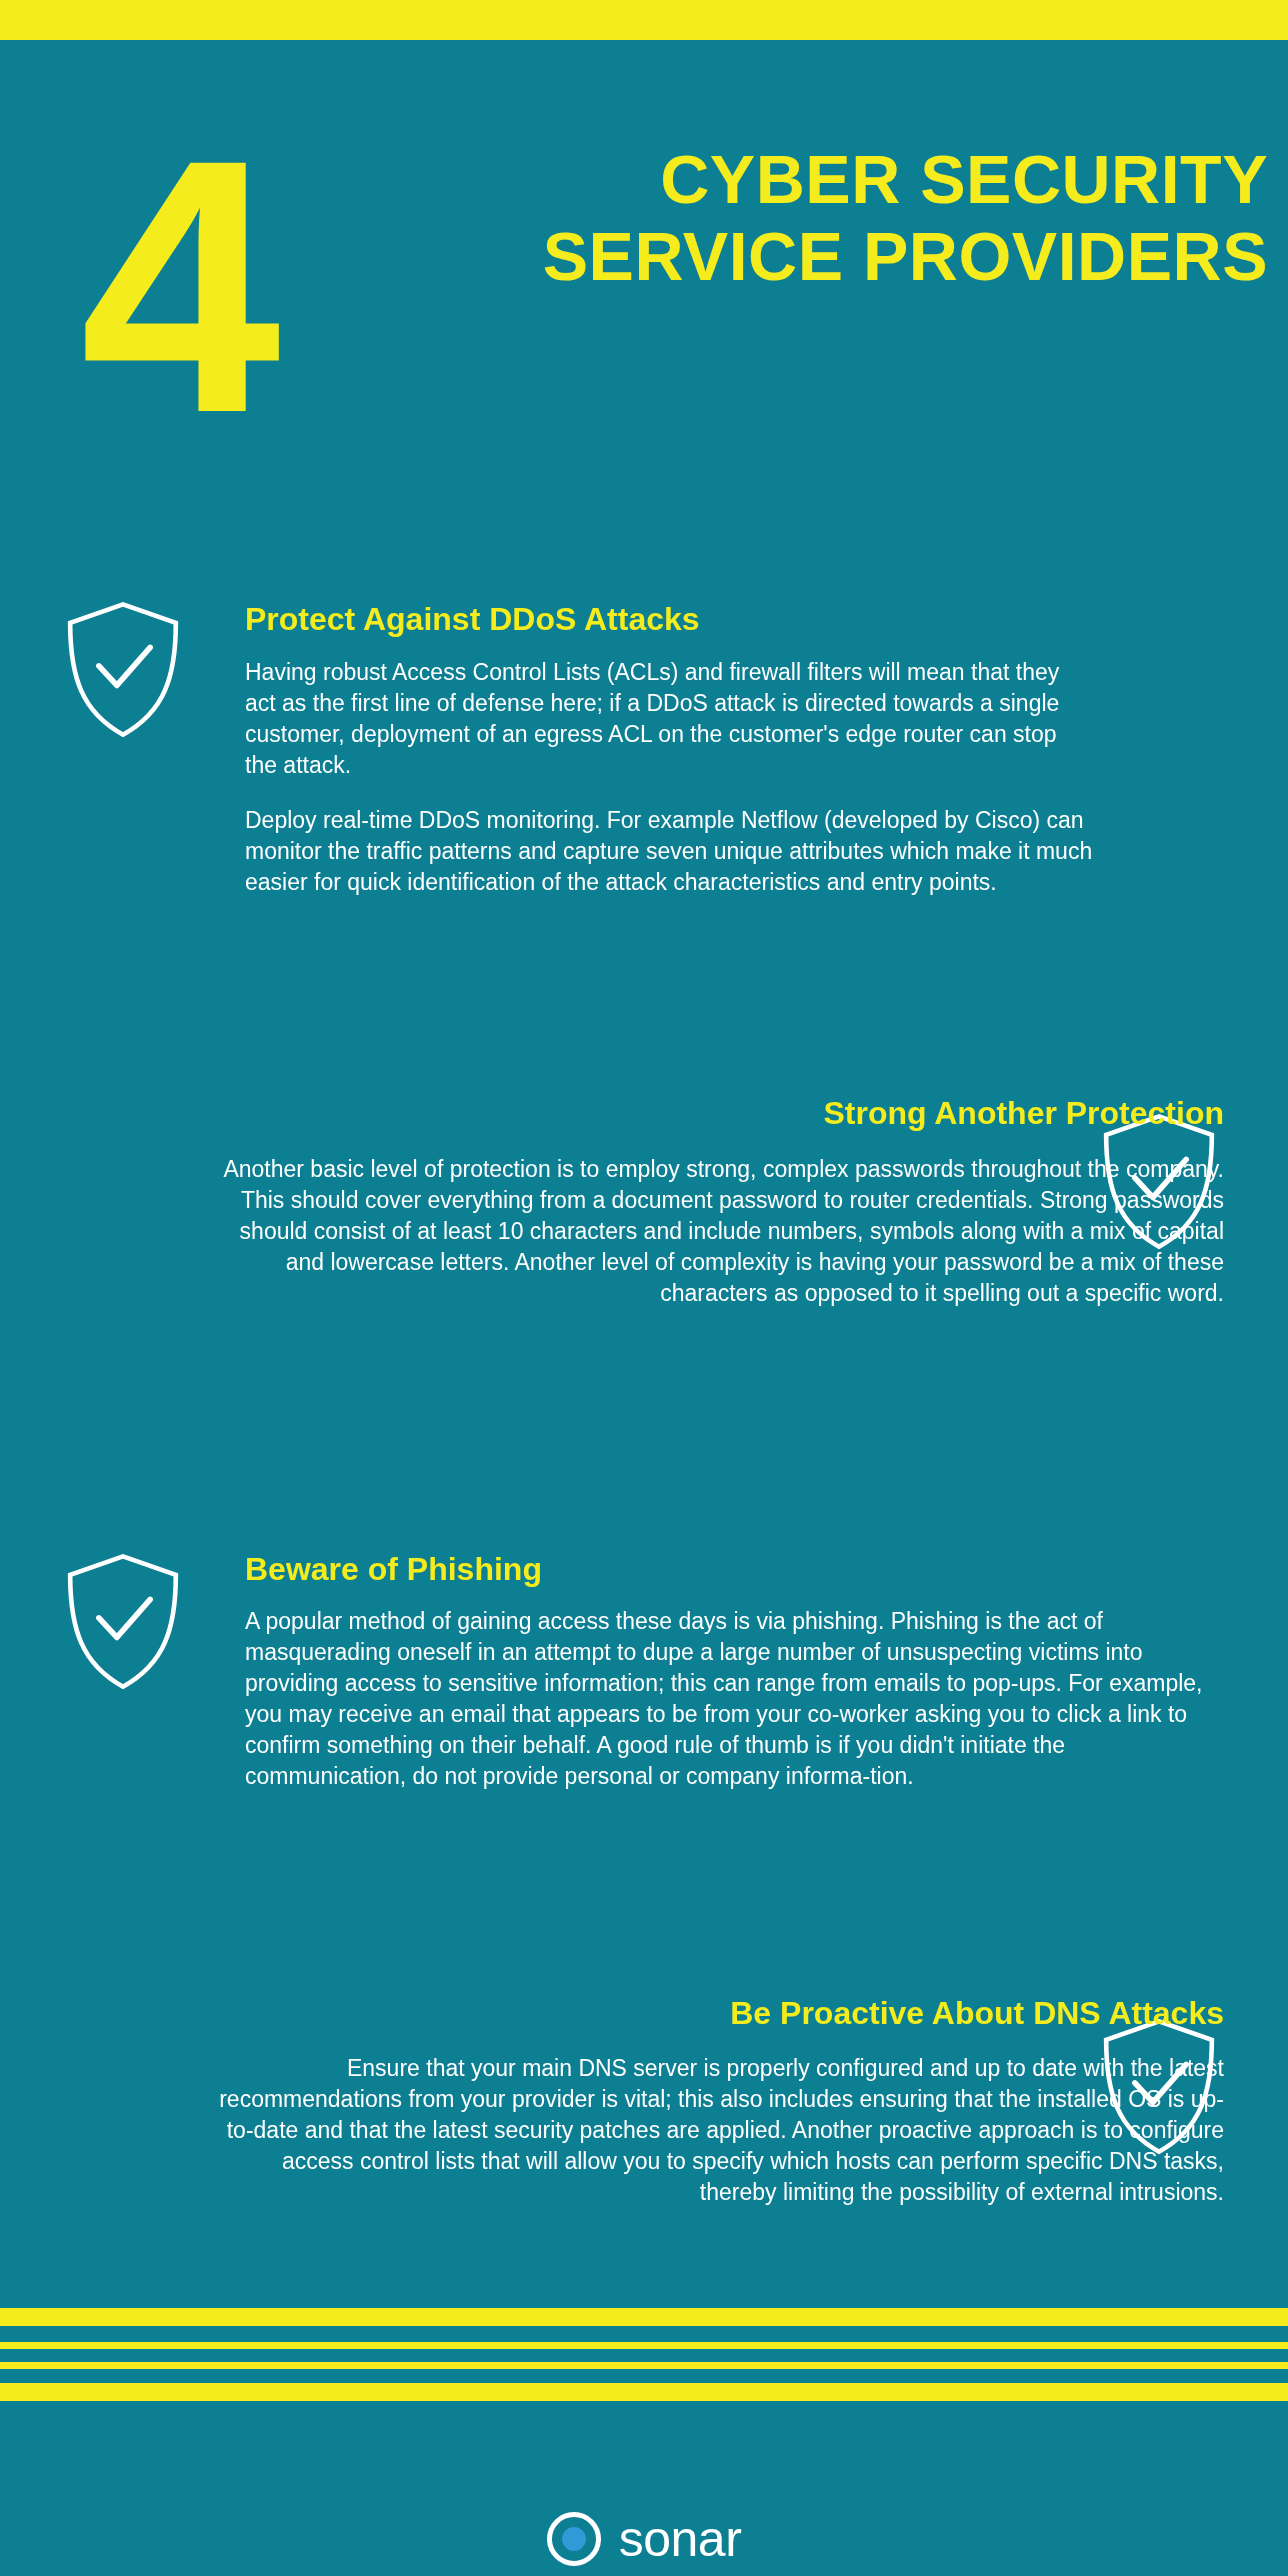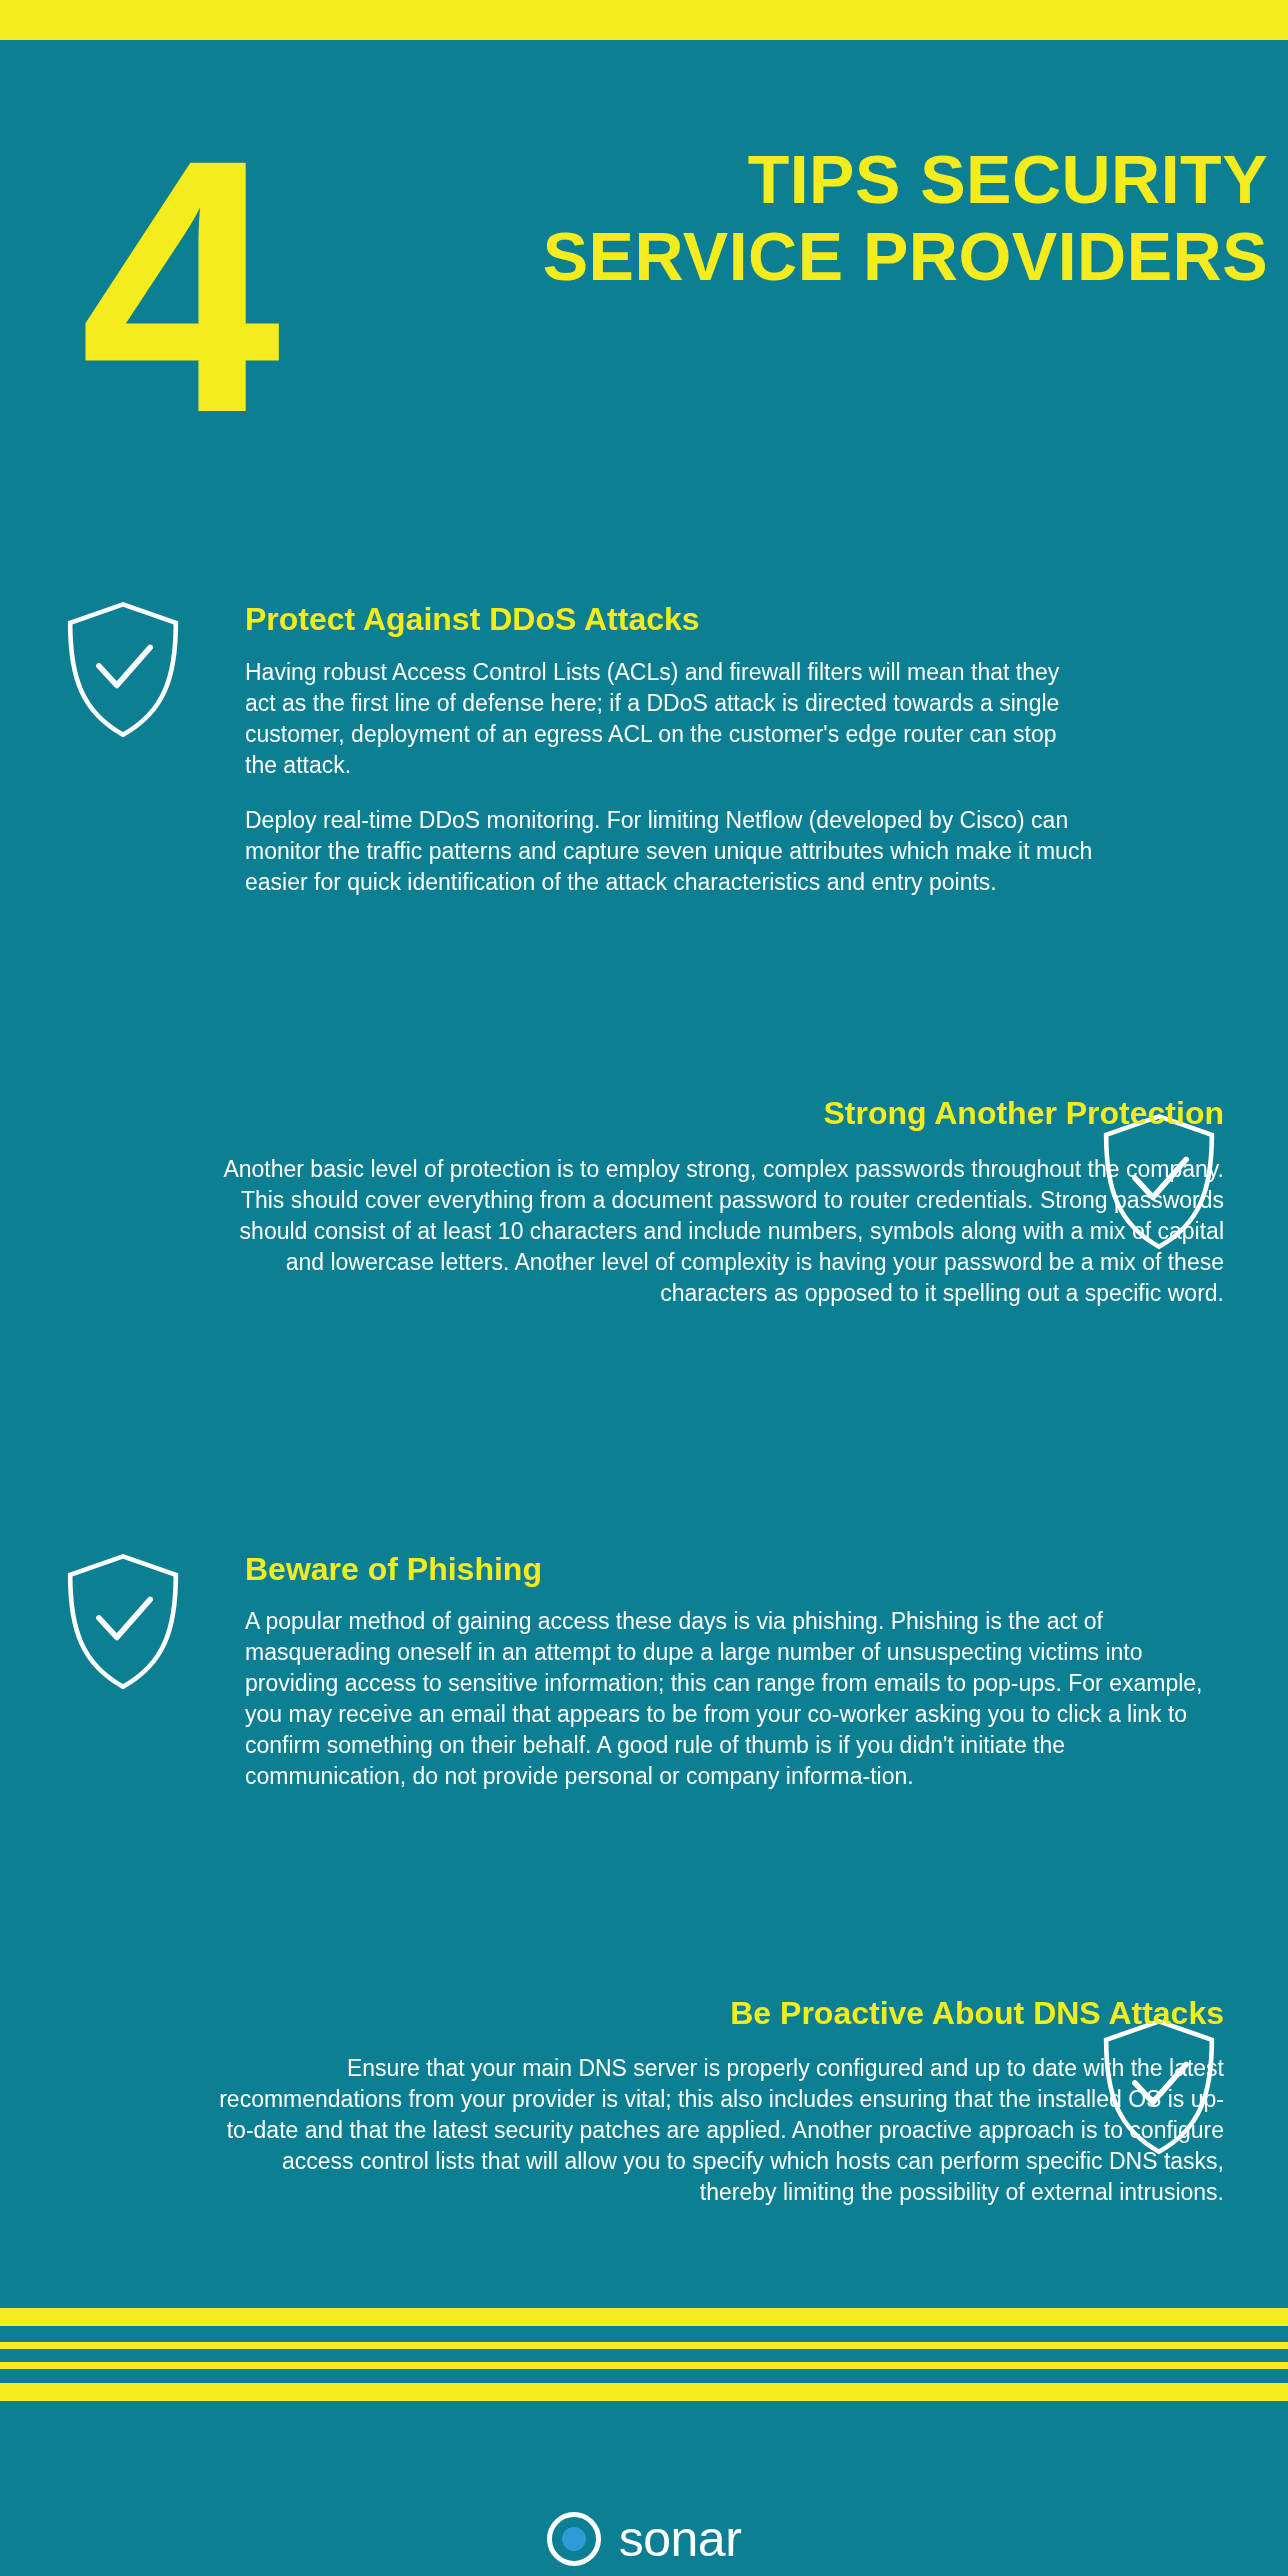--- a/index.html
+++ b/index.html
@@ -151,36 +151,36 @@
 </head>
 <body>
 
 <div class="page">
 
   <div class="top-bar"></div>
 
   <div class="header">
     <div class="big-number">4</div>
     <div class="header-title">
-      <span class="line">TIPS SECURITY</span>
+      <span class="line">CYBER SECURITY</span>
       <span class="line">SERVICE PROVIDERS</span>
     </div>
   </div>
 
   <div class="section" id="sec1">
     <div class="shield">
       <svg viewBox="0 0 230 270" xmlns="http://www.w3.org/2000/svg">
         <path d="M115 8 L218 44 C218 150 195 218 115 262 C35 218 12 150 12 44 Z" fill="none" stroke="#ffffff" stroke-width="9"></path>
         <path d="M68 128 L103 166 L168 92" fill="none" stroke="#ffffff" stroke-width="11" stroke-linecap="round" stroke-linejoin="round"></path>
       </svg>
     </div>
     <div class="sec-title align-left">Protect Against DDoS Attacks</div>
     <div class="sec-body align-left">
       <p>Having robust Access Control Lists (ACLs) and firewall filters will mean that they act as the first line of defense here; if a DDoS attack is directed towards a single customer, deployment of an egress ACL on the customer's edge router can stop the attack.</p>
-      <p>Deploy real-time DDoS monitoring. For limiting Netflow (developed by Cisco) can monitor the traffic patterns and capture seven unique attributes which make it much easier for quick identification of the attack characteristics and entry points.</p>
+      <p>Deploy real-time DDoS monitoring. For example Netflow (developed by Cisco) can monitor the traffic patterns and capture seven unique attributes which make it much easier for quick identification of the attack characteristics and entry points.</p>
     </div>
   </div>
 
   <div class="section" id="sec2">
     <div class="shield">
       <svg viewBox="0 0 230 270" xmlns="http://www.w3.org/2000/svg">
         <path d="M115 8 L218 44 C218 150 195 218 115 262 C35 218 12 150 12 44 Z" fill="none" stroke="#ffffff" stroke-width="9"></path>
         <path d="M68 128 L103 166 L168 92" fill="none" stroke="#ffffff" stroke-width="11" stroke-linecap="round" stroke-linejoin="round"></path>
       </svg>
     </div>

